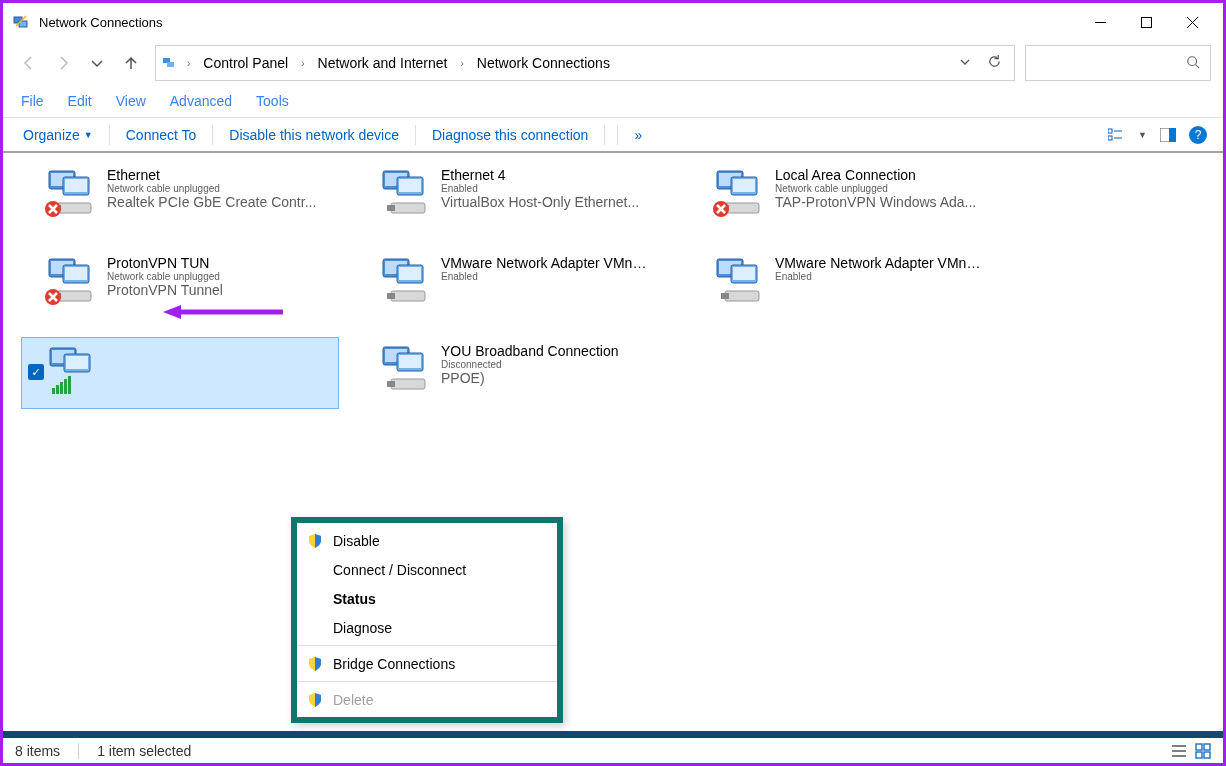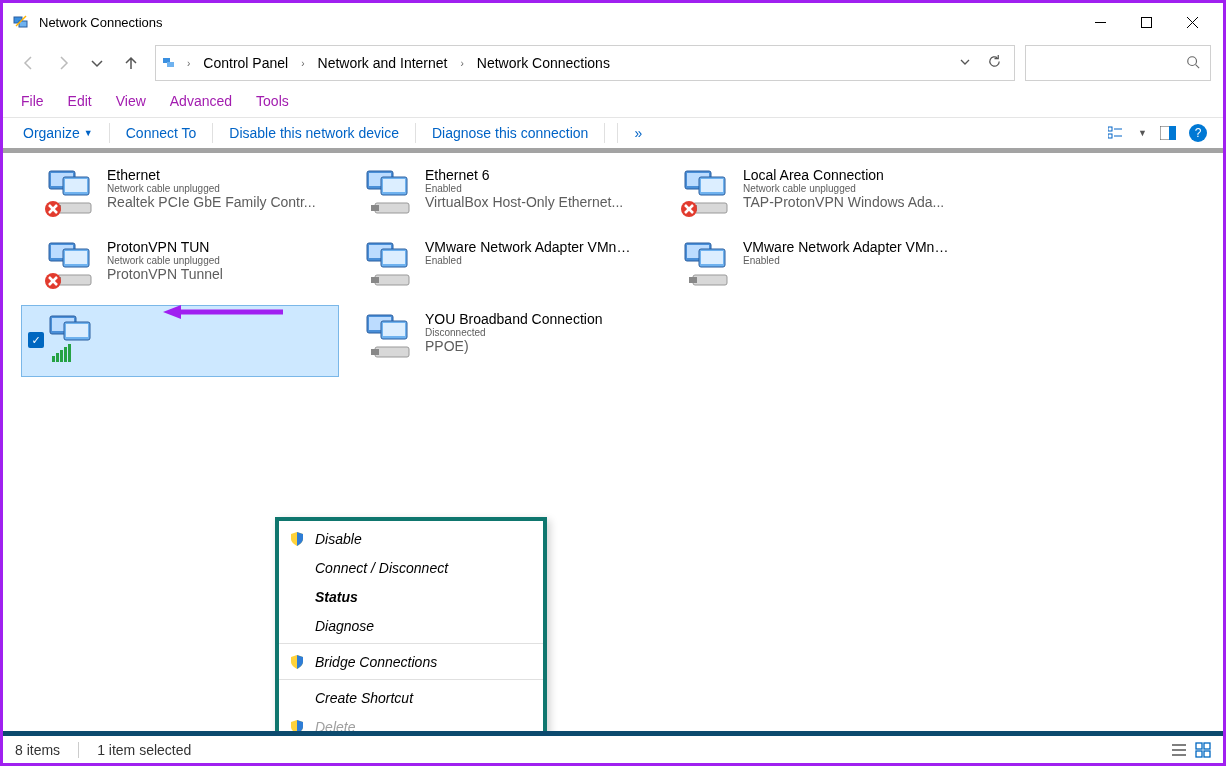--- a/index.html
+++ b/index.html
@@ -41,74 +41,74 @@
 .addressbar .chev { color:#666; font-size:10px; padding:0 3px;}
 .crumb { padding: 2px 4px; font-size: 14px; color:#000;}
 .addr-actions { margin-left:auto; display:flex; gap:16px; align-items:center; padding-right:6px; color:#555;}
 .searchbar {
   width: 186px; height: 36px; border: 1px solid #d0d0d0;
   display:flex; align-items:center; justify-content:flex-end; padding:0 10px; color:#666;
 }
 
 
 .menubar {
-  display: flex; gap: 16px; padding: 6px 14px; font-size: 14px; color:#a21caf;
+  display: flex; gap: 16px; padding: 6px 14px; font-size: 14px; color:#3b82f6;
 }
 .menubar .menuitem { padding: 2px 4px; }
 
 
 .cmdbar {
   display: flex; align-items: center; height: 36px;
-  border-top: 1px solid #e5e5e5; border-bottom: 5px solid #a3a3a3;
+  border-top: 1px solid #e5e5e5; border-bottom: 2px solid #a3a3a3;
   padding: 0 10px; justify-content: space-between;
 }
 .cmdbar-left { display:flex; align-items:center; }
 .cmdbtn { color: #0063c6; padding: 6px 10px; font-size: 14px; display:flex; align-items:center; gap:4px;}
 .cmd-sep { width:1px; height:20px; background:#e0e0e0; margin:0 6px; }
 .cmdbar-right { display:flex; align-items:center; gap:10px; color:#0063c6; padding-right:6px;}
 .cmdbar-right .iconbtn { width:22px; height:22px; display:flex; align-items:center; justify-content:center; }
 .help-icon { width:18px;height:18px;border-radius:50%;background:#0078d4;color:#fff;font-size:12px;display:flex;align-items:center;justify-content:center; }
 
 
 .content { flex:1; position:relative; padding: 8px 0 0 18px; overflow:hidden;}
-.conn-grid { display:flex; flex-wrap:wrap; gap:0;align-items:center; }
+.conn-grid { display:flex; flex-wrap:wrap; gap:16px;align-items:center; }
 .conn-item {
   width: 318px; height: 72px; display:flex; align-items:flex-start;
   padding: 4px 8px; position:relative;
 }
 .conn-item.selected { background:#cde8ff; border:1px solid #7ab7e8; }
 .conn-checkbox {
   position:absolute; left:6px; top:26px; width:16px;height:16px;
   background:#0067c0; border-radius:2px; display:flex;align-items:center;justify-content:center;color:#fff;font-size:11px;
 }
 .conn-icon { width:56px; height:56px; margin-left:14px; margin-right:8px; position:relative; flex-shrink:0;}
 .conn-text { display:flex; flex-direction:column; justify-content:center; padding-top:2px; min-width:0;}
 .conn-text .name { font-size: 14px; color:#000; white-space:nowrap; overflow:hidden; text-overflow:ellipsis; max-width:210px;}
 .conn-text .status { font-size: 10px; color:#5d5d5d; white-space:nowrap; overflow:hidden; text-overflow:ellipsis; max-width:210px;}
 .conn-text .device { font-size: 14px; color:#5d5d5d; white-space:nowrap; overflow:hidden; text-overflow:ellipsis; max-width:210px;}
 
 
 .ctxmenu {
-  position:absolute; left:272px; top:364px; width:272px;
-  background:#fff; border:4px solid #0f766e; box-shadow: 3px 3px 8px rgba(0,0,0,0.18);
-  padding:3px 0; z-index:50;font-style:italic;
+  position:absolute; left:288px; top:364px; width:272px;
+  background:#fff; border:6px solid #0f766e; box-shadow: 3px 3px 8px rgba(0,0,0,0.18);
+  padding:3px 0; z-index:50;
 }
 .ctx-item { display:flex; align-items:center; height:29px; padding:0 14px 0 10px; font-size:14px; gap:10px;}
 .ctx-item.bold { font-weight:700; }
 .ctx-item.disabled { color:#a0a0a0; }
 .ctx-item .shield { width:16px;height:16px; flex-shrink:0;}
 .ctx-item .spacer-icon { width:16px; flex-shrink:0;}
 .ctx-sep { height:1px; background:#e0e0e0; margin:3px 0; }
 
 
 .annot-arrow { position:absolute; z-index:60; }
 
 
 .statusbar {
-  height: 32px; border-top:5px solid #0c4a6e;
+  height: 32px; border-top:7px solid #0c4a6e;
   display:flex; padding:0 12px; font-size:14px; color:#333;
   justify-content:space-between;
 }
 .statusbar-left { display:flex; gap:18px; align-items:center;}
 .statusbar-left .ssep { width:1px;height:16px;background:#ccc;}
 .statusbar-right { display:flex; gap:8px; align-items:center; color:#555;}
 .view-toggle { width:16px;height:16px; }
 </style>
 </head>
 <body>
@@ -245,35 +245,35 @@
               <rect x="10" y="40" width="8" height="6" fill="#888"></rect>
     <g transform="translate(2,36)">
                 <circle cx="8" cy="8" r="8" fill="#e23b2e"></circle>
                 <line x1="4" y1="4" x2="12" y2="12" stroke="#fff" stroke-width="2.5"></line>
                 <line x1="12" y1="4" x2="4" y2="12" stroke="#fff" stroke-width="2.5"></line>
               </g>
   </svg></div>
           <div class="conn-text">
             <div class="name">Ethernet</div>
             <div class="status">Network cable unplugged</div>
-            <div class="device">Realtek PCIe GbE Family Contr...</div>
-          </div>
-        </div>
-        <div class="conn-item">
-          <div class="conn-icon"><svg width="56" height="56" viewBox="0 0 56 56">
-    <rect x="6" y="6" width="26" height="18" rx="2" fill="#4a8fd8" stroke="#2a5fa0"></rect>
-    <rect x="8" y="8" width="22" height="13" fill="#bcdcff"></rect>
-    <rect x="20" y="12" width="26" height="18" rx="2" fill="#6fb2ef" stroke="#2a5fa0"></rect>
-    <rect x="22" y="14" width="22" height="13" fill="#dceeff"></rect>
-    <rect x="14" y="38" width="34" height="10" rx="2" fill="#d8d8d8" stroke="#999"></rect>
-              <rect x="10" y="40" width="8" height="6" fill="#888"></rect>
-
-  </svg></div>
-          <div class="conn-text">
-            <div class="name">Ethernet 6</div>
+            <div class="device">Realtek PCIe GbE Create Contr...</div>
+          </div>
+        </div>
+        <div class="conn-item">
+          <div class="conn-icon"><svg width="56" height="56" viewBox="0 0 56 56">
+    <rect x="6" y="6" width="26" height="18" rx="2" fill="#4a8fd8" stroke="#2a5fa0"></rect>
+    <rect x="8" y="8" width="22" height="13" fill="#bcdcff"></rect>
+    <rect x="20" y="12" width="26" height="18" rx="2" fill="#6fb2ef" stroke="#2a5fa0"></rect>
+    <rect x="22" y="14" width="22" height="13" fill="#dceeff"></rect>
+    <rect x="14" y="38" width="34" height="10" rx="2" fill="#d8d8d8" stroke="#999"></rect>
+              <rect x="10" y="40" width="8" height="6" fill="#888"></rect>
+
+  </svg></div>
+          <div class="conn-text">
+            <div class="name">Ethernet 4</div>
             <div class="status">Enabled</div>
             <div class="device">VirtualBox Host-Only Ethernet...</div>
           </div>
         </div>
         <div class="conn-item">
           <div class="conn-icon"><svg width="56" height="56" viewBox="0 0 56 56">
     <rect x="6" y="6" width="26" height="18" rx="2" fill="#4a8fd8" stroke="#2a5fa0"></rect>
     <rect x="8" y="8" width="22" height="13" fill="#bcdcff"></rect>
     <rect x="20" y="12" width="26" height="18" rx="2" fill="#6fb2ef" stroke="#2a5fa0"></rect>
     <rect x="22" y="14" width="22" height="13" fill="#dceeff"></rect>
@@ -403,24 +403,20 @@
         </div>
       <div class="ctx-sep"></div>
       <div class="ctx-item">
         <span class="shield"><svg viewBox="0 0 16 16">
               <path d="M8 1 L14 3 V8 C14 12 8 15 8 15 C8 15 2 12 2 8 V3 Z" fill="#ffd23a"></path>
               <path d="M8 1 L14 3 V8 C14 12 8 15 8 15 V1 Z" fill="#2e7dd6"></path>
             </svg></span>
         <span>Bridge Connections</span>
       </div>
       <div class="ctx-sep"></div>
-      <div class="ctx-item">
-          <span class="spacer-icon"></span>
-          <span>Create Shortcut</span>
-        </div>
       <div class="ctx-item disabled">
         <span class="shield"><svg viewBox="0 0 16 16">
               <path d="M8 1 L14 3 V8 C14 12 8 15 8 15 C8 15 2 12 2 8 V3 Z" fill="#ffd23a"></path>
               <path d="M8 1 L14 3 V8 C14 12 8 15 8 15 V1 Z" fill="#2e7dd6"></path>
             </svg></span>
         <span>Delete</span>
       </div>
 
     </div>
   </div>

